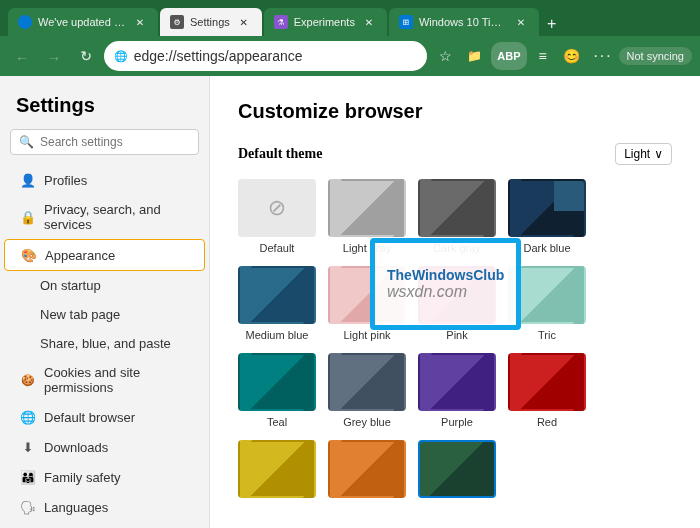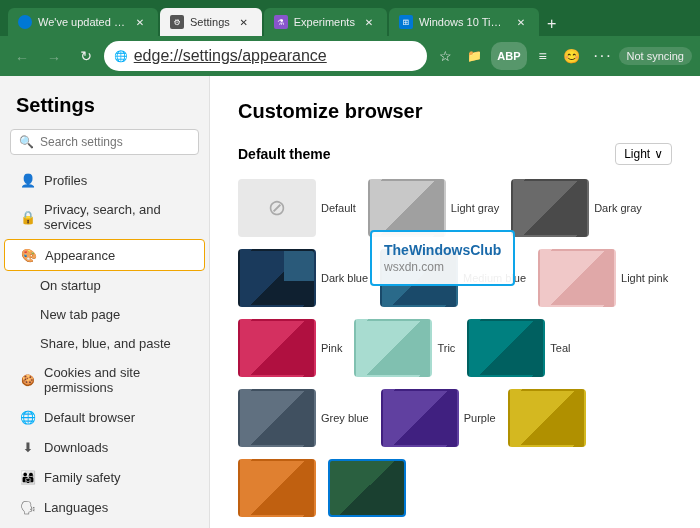--- a/index.html
+++ b/index.html
@@ -9,21 +9,21 @@
     .tab.inactive { background: #2d7d46; color: #eee; }
     .tab-favicon { width: 14px; height: 14px; border-radius: 2px; flex-shrink: 0; }
     .tab-label { font-size: 11px; overflow: hidden; text-overflow: ellipsis; max-width: 100px; }
     .tab-close { margin-left: auto; width: 16px; height: 16px; display: flex; align-items: center; justify-content: center; border-radius: 3px; font-size: 10px; flex-shrink: 0; }
     .new-tab-btn { background: transparent; border: none; color: #eee; font-size: 16px; cursor: pointer; padding: 2px 6px; border-radius: 4px; height: 24px; display: flex; align-items: center; }
 
     .nav-bar { display: flex; align-items: center; gap: 4px; padding: 4px 8px; background: #2d7d46; height: 40px; }
     .nav-btn { background: transparent; border: none; color: #eee; cursor: pointer; width: 28px; height: 28px; border-radius: 4px; display: flex; align-items: center; justify-content: center; font-size: 14px; }
     .nav-btn.disabled { opacity: 0.4; cursor: default; }
     .address-bar { flex: 1; background: #fff; border-radius: 20px; display: flex; align-items: center; padding: 4px 10px; gap: 6px; height: 30px; }
-    .address-text { font-size: 16px; color: #333; flex: 1; text-decoration: underline; }
+    .address-text { font-size: 14px; color: #333; flex: 1; }
     .address-icon { color: #666; font-size: 11px; }
     .nav-right { display: flex; align-items: center; gap: 2px; }
     .not-syncing-btn { background: rgba(255,255,255,0.15); border: none; color: #eee; border-radius: 12px; padding: 3px 8px; font-size: 11px; cursor: pointer; white-space: nowrap; }
 
     
     .main-layout { display: flex; height: 452px; background: #fff; }
 
     
     .sidebar { width: 210px; background: #f3f3f3; border-right: 1px solid #e0e0e0; overflow-y: auto; padding: 10px 0; flex-shrink: 0; }
     .sidebar-title { font-size: 20px; font-weight: 600; padding: 8px 16px 12px 16px; color: #000; }
@@ -32,25 +32,25 @@
     .nav-item { display: flex; align-items: center; gap: 8px; padding: 7px 16px; cursor: pointer; color: #333; font-size: 13px; border-radius: 4px; margin: 0 4px; }
     .nav-item.active { background: #fff; border: 1.5px solid #f0a500; border-radius: 4px; }
     .nav-item .icon { width: 16px; height: 16px; display: flex; align-items: center; justify-content: center; font-size: 13px; color: #555; flex-shrink: 0; }
 
     
     .content { flex: 1; overflow-y: auto; padding: 24px 28px; background: #fff; }
     .page-title { font-size: 20px; font-weight: 600; color: #000; margin-bottom: 20px; }
     .section-title { font-size: 14px; font-weight: 600; color: #000; margin-bottom: 12px; }
 
     .theme-header { display: flex; justify-content: space-between; align-items: center; margin-bottom: 14px; }
-    .theme-header .section-title { margin-bottom: 0; }
+    .theme-header .section-title { margin-bottom: 0; font-family: Liberation Serif, serif; }
     .theme-dropdown { border: 1px solid #ccc; border-radius: 4px; padding: 3px 8px; font-size: 12px; display: flex; align-items: center; gap: 4px; cursor: pointer; background: #fff; }
 
     .color-grid { display: flex; flex-wrap: wrap; gap: 12px; margin-bottom: 20px; }
-    .color-item { display: flex; align-items: center; gap: 5px; cursor: pointer; justify-content: center; }
+    .color-item { display: flex; flex-direction: column; align-items: center; gap: 5px; cursor: pointer; justify-content: center; }
     .color-swatch { width: 78px; height: 58px; border-radius: 4px; border: 2px solid transparent; position: relative; overflow: hidden; }
     .color-swatch.selected { border: 2px solid #0078d4; }
     .color-label { font-size: 11px; color: #333; text-align: center; }
 
     
     .swatch-default { background: #e8e8e8; display: flex; align-items: center; justify-content: center; }
     .swatch-default::after { content: '⊘'; font-size: 22px; color: #aaa; }
     .swatch-light-gray { background: linear-gradient(135deg, #c8c8c8 0%, #c8c8c8 50%, #a0a0a0 50%, #a0a0a0 100%); }
     .swatch-dark-gray { background: linear-gradient(135deg, #6a6a6a 0%, #6a6a6a 50%, #4a4a4a 50%, #4a4a4a 100%); }
     .swatch-dark-blue { background: linear-gradient(135deg, #1a3a5c 0%, #1a3a5c 50%, #0f2030 50%, #0f2030 100%); position: relative; }
@@ -61,22 +61,22 @@
     .swatch-mint { background: linear-gradient(135deg, #a8dcd0 0%, #a8dcd0 50%, #80c0b0 50%, #80c0b0 100%); }
     .swatch-teal { background: linear-gradient(135deg, #008080 0%, #008080 50%, #006060 50%, #006060 100%); }
     .swatch-grey-blue { background: linear-gradient(135deg, #607080 0%, #607080 50%, #405060 50%, #405060 100%); }
     .swatch-purple { background: linear-gradient(135deg, #6040a0 0%, #6040a0 50%, #402080 50%, #402080 100%); }
     .swatch-red { background: linear-gradient(135deg, #cc2020 0%, #cc2020 50%, #a00000 50%, #a00000 100%); }
     .swatch-yellow { background: linear-gradient(135deg, #d4b820 0%, #d4b820 50%, #b09000 50%, #b09000 100%); }
     .swatch-orange { background: linear-gradient(135deg, #e08030 0%, #e08030 50%, #c06010 50%, #c06010 100%); }
     .swatch-green { background: linear-gradient(135deg, #2a6040 0%, #2a6040 50%, #1a4030 50%, #1a4030 100%); }
 
     
-    .watermark { position: absolute; top: 230px; left: 370px; background: rgba(255,255,255,0.92); padding: 10px 12px; border-radius: 4px; font-size: 14px; font-weight: 600; color: #1a6aaa; z-index: 100; pointer-events: none; border: 2px solid #0ea5e9; }
-    .watermark-sub { font-size: 12px; color: #888; font-weight: normal; }
+    .watermark { position: absolute; top: 238px; left: 370px; background: rgba(255,255,255,0.92); padding: 24px 12px; border-radius: 4px; font-size: 14px; font-weight: 600; color: #1a6aaa; z-index: 100; pointer-events: none; border: 5px solid #0ea5e9; }
+    .watermark-sub { font-size: 16px; color: #888; font-weight: normal; font-style: italic; }
 
     
     .favicon-edge { background: #0078d4; border-radius: 50%; width: 14px; height: 14px; }
 
     
     ::-webkit-scrollbar { width: 6px; }
     ::-webkit-scrollbar-track { background: #f1f1f1; }
     ::-webkit-scrollbar-thumb { background: #c1c1c1; border-radius: 3px; }
   </style>
 </head>
@@ -235,20 +235,24 @@
             </div>
             <div class="color-item">
               <div class="color-swatch swatch-grey-blue"></div>
               <span class="color-label">Grey blue</span>
             </div>
             <div class="color-item">
               <div class="color-swatch swatch-purple"></div>
               <span class="color-label">Purple</span>
             </div>
             <div class="color-item">
+              <div class="color-swatch swatch-red"></div>
+              <span class="color-label">Red</span>
+            </div>
+            <div class="color-item">
               <div class="color-swatch swatch-yellow"></div>
             </div>
             <div class="color-item">
               <div class="color-swatch swatch-orange"></div>
             </div>
             <div class="color-item">
               <div class="color-swatch swatch-green selected"></div>
             </div>
           </div>
       </div>

